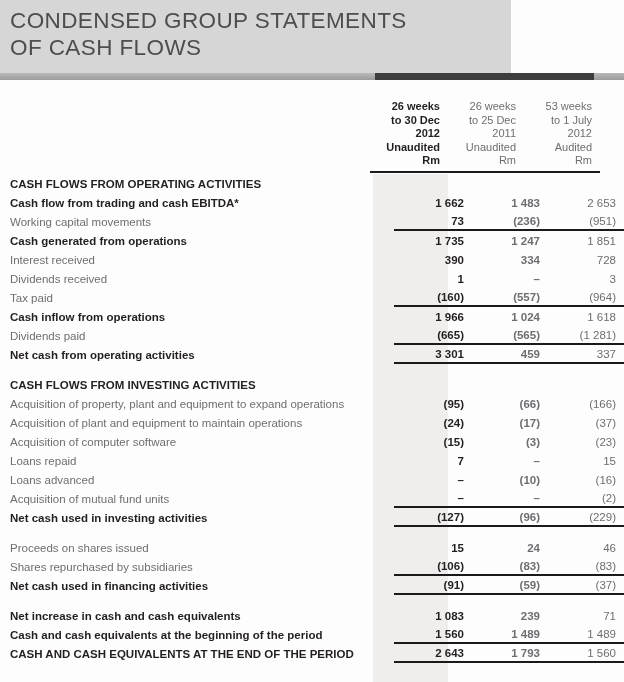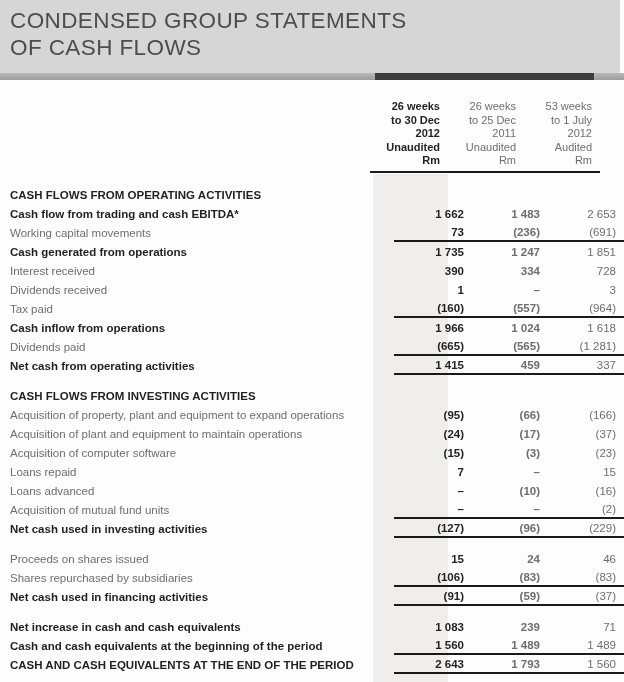--- a/index.html
+++ b/index.html
@@ -1,42 +1,42 @@
 <!DOCTYPE html>
 <html><head>
 <meta charset="utf-8">
 <style>
   html, body { margin:0; padding:0; background:#ffffff; }
   .page {
     position:relative; width:624px; height:682px; overflow:hidden;
     background:#fdfdfd; font-family:"Liberation Sans", sans-serif;
   }
   
-  .header-block { position:absolute; top:0; left:0; width:620px; height:73px; background:#d6d6d6; }
+  .header-block { position:absolute; top:0; left:0; width:511px; height:73px; background:#d6d6d6; }
   .page-title { padding:7px 0 0 10px; font-size:22.5px; line-height:27px; color:#4d4d4f; letter-spacing:0.4px; font-weight:400; }
   .accent-bar { position:absolute; top:73px; left:0; width:624px; height:7px; }
   .bar-seg { position:absolute; top:0; height:7px; }
   .bar-left  { left:0;   width:375px; background:linear-gradient(#b9b9b9,#9c9c9c); }
   .bar-dark  { left:375px; width:219px; background:#3d3d3d; }
   .bar-right { left:594px; width:30px;  background:linear-gradient(#b9b9b9,#9c9c9c); }
 
   
   .col1-stripe { position:absolute; left:373px; top:174px; width:75px; height:508px; background:#efeeec; }
 
   
   .colheads { position:absolute; top:100px; left:370px; width:230px; display:flex; }
   .colhead { box-sizing:border-box; padding-right:8px; text-align:right;
              font-size:11px; line-height:13.5px; color:#6d6e71; }
   .colhead.c1 { width:78px; font-weight:bold; color:#231f20; }
   .colhead.c2 { width:76px; }
   .colhead.c3 { width:76px; }
   .head-rule { position:absolute; top:171px; left:370px; width:230px; height:2px; background:#1a1a1a; }
 
   
-  .rows { position:absolute; top:185px; left:0; width:624px; }
+  .rows { position:absolute; top:174px; left:0; width:624px; }
   .row { display:flex; height:19px; align-items:center; }
   .row.spacer { height:11px; }
   .row-label { flex:1; padding-left:10px; font-size:11.5px; color:#6d6e71; white-space:nowrap; overflow:hidden; }
   .row.bold .row-label, .row.section .row-label { font-weight:bold; color:#231f20; }
   .numwrap { width:230px; height:100%; display:flex; align-items:center; box-sizing:border-box; }
   .row.lineb .numwrap { border-bottom:2px solid #1a1a1a; }
   .cell { box-sizing:border-box; padding-right:8px; text-align:right; font-size:11.5px; color:#6d6e71; }
   .cell.c1 { width:78px; font-weight:bold; color:#231f20; }
   .cell.c2 { width:76px;font-weight:bold; }
   .cell.c3 { width:76px; }
@@ -101,21 +101,21 @@
       <div class="cell c1">1 662</div>
       <div class="cell c2">1 483</div>
       <div class="cell c3">2 653</div>
     </div>
   </div>
       <div class="row lineb">
     <div class="row-label">Working capital movements</div>
     <div class="numwrap">
       <div class="cell c1">73</div>
       <div class="cell c2">(236)</div>
-      <div class="cell c3">(691)</div>
+      <div class="cell c3">(951)</div>
     </div>
   </div>
       <div class="row bold">
     <div class="row-label">Cash generated from operations</div>
     <div class="numwrap">
       <div class="cell c1">1 735</div>
       <div class="cell c2">1 247</div>
       <div class="cell c3">1 851</div>
     </div>
   </div>
@@ -155,21 +155,21 @@
     <div class="row-label">Dividends paid</div>
     <div class="numwrap">
       <div class="cell c1">(665)</div>
       <div class="cell c2">(565)</div>
       <div class="cell c3">(1 281)</div>
     </div>
   </div>
       <div class="row bold lineb">
     <div class="row-label">Net cash from operating activities</div>
     <div class="numwrap">
-      <div class="cell c1">1 415</div>
+      <div class="cell c1">3 301</div>
       <div class="cell c2">459</div>
       <div class="cell c3">337</div>
     </div>
   </div>
       <div class="row spacer"></div>
       <div class="row section">
     <div class="row-label">CASH FLOWS FROM INVESTING ACTIVITIES</div>
     <div class="numwrap">
       <div class="cell c1"></div>
       <div class="cell c2"></div>

